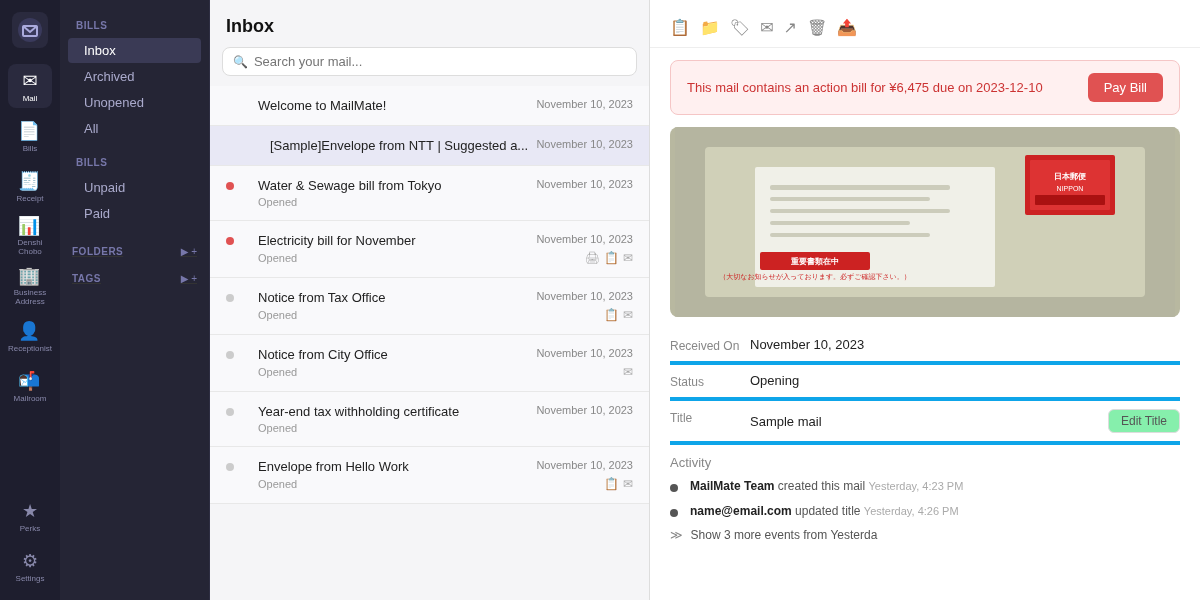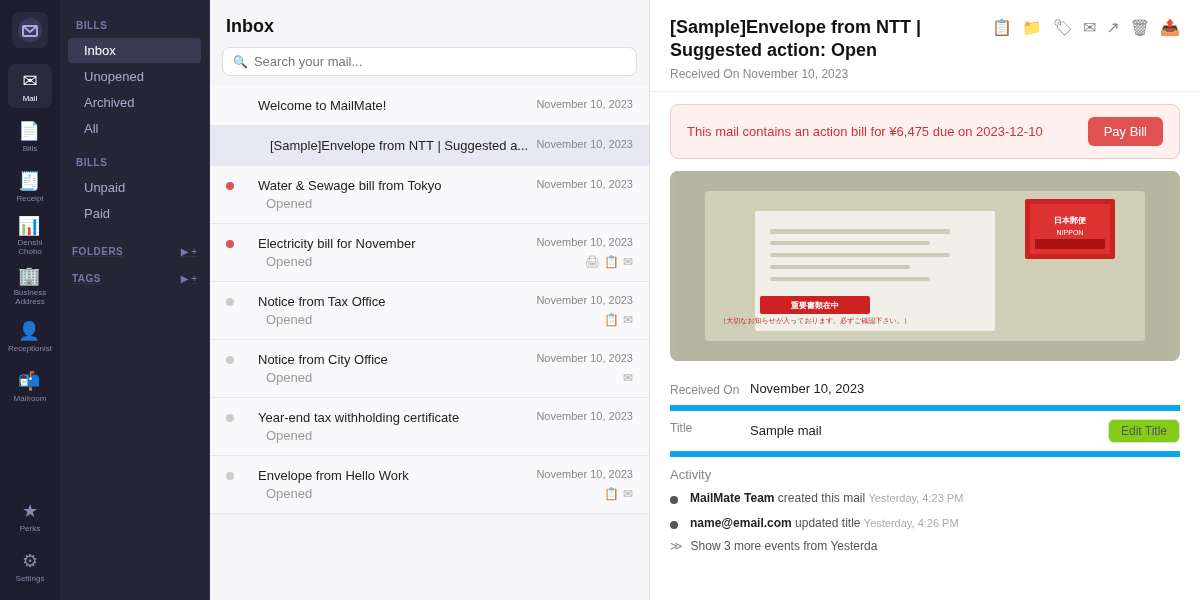--- a/index.html
+++ b/index.html
@@ -110,21 +110,21 @@
       border-bottom: 1px solid #e8e8e8;
       background: #f9f9fb;
       cursor: pointer;
       position: relative;
     }
     .mail-item.selected { background: #e8e8f5; padding-left: 28px; }
     .mail-item-top { display: flex; align-items: flex-start; justify-content: space-between; gap: 8px; }
     .mail-item-subject { font-size: 13px; font-weight: 500; color: #222; flex: 1; white-space: nowrap; overflow: hidden; text-overflow: ellipsis; }
     .mail-item-date { font-size: 11px; color: #888; white-space: nowrap; flex-shrink: 0; }
     .mail-item-sub { display: flex; align-items: center; justify-content: space-between; margin-top: 3px; }
-    .mail-item-status { font-size: 13px; color: #999; margin-left: 8px; }
+    .mail-item-status { font-size: 11px; color: #999; }
     .mail-item-icons { display: flex; gap: 4px; }
     .mail-item-icons span { font-size: 12px; color: #aaa; }
     .dot-indicator {
       width: 8px; height: 8px; border-radius: 50%;
       flex-shrink: 0; margin-top: 4px;
     }
     .dot-red { background: #e05252; }
     .dot-gray { background: #cccccc; }
     .dot-none { background: transparent; }
     .mail-item-left { display: flex; gap: 24px; flex: 1; min-width: 0; }
@@ -179,27 +179,27 @@
       background: #b8b8a0;
       position: relative;
       display: flex; align-items: center; justify-content: center;
     }
 
     .detail-meta {
       padding: 0 20px;
     }
     .detail-meta-row {
       display: flex; align-items: flex-start; padding: 8px 0;
-      border-bottom: 6px solid #0ea5e9;
+      border-bottom: 4px solid #0ea5e9;
     }
     .detail-meta-label { font-size: 12px; color: #888; width: 80px; flex-shrink: 0; padding-top: 2px; }
     .detail-meta-value { font-size: 13px; color: #222; font-weight: 400; }
     .title-row { display: flex; align-items: center; justify-content: space-between; flex: 1; }
     .edit-title-btn {
-      background: #84cc16;
+      background: #86efac;
       border: 1px solid #ddd;
       border-radius: 6px;
       padding: 4px 12px;
       font-size: 12px;
       color: #555;
       cursor: pointer;
       text-align: center;
     }
 
     .activity-section { padding: 10px 20px 20px; }
@@ -261,22 +261,22 @@
     <div class="sidebar-icon-item">
       <span class="icon-shape">⚙</span>
       <span class="icon-label">Settings</span>
     </div>
   </div>
 </div>
 
 <div class="nav-panel">
   <div class="nav-section-title">BILLS</div>
   <div class="nav-item active">Inbox</div>
+  <div class="nav-item">Archived</div>
   <div class="nav-item">Unopened</div>
-  <div class="nav-item">Archived</div>
   <div class="nav-item">All</div>
 
   <div style="margin-top: 12px;">
     <div class="nav-section-title">BILLS</div>
     <div class="nav-item">Unpaid</div>
     <div class="nav-item">Paid</div>
   </div>
 
   <div style="margin-top: 12px;">
     <div class="nav-section-header">
@@ -429,24 +429,20 @@
         </div>
       </div>
     </div>
 
   </div>
 </div>
 
 <div class="detail-panel">
 
   <div class="detail-header">
-    <div class="detail-title-area">
-      <div class="detail-title">[Sample]Envelope from NTT | Suggested action: Open</div>
-      <div class="detail-subtitle">Received On November 10, 2023</div>
-    </div>
     <div class="detail-toolbar">
       <span class="detail-toolbar-icon">📋</span>
       <span class="detail-toolbar-icon">📁</span>
       <span class="detail-toolbar-icon">🏷</span>
       <span class="detail-toolbar-icon">✉</span>
       <span class="detail-toolbar-icon">↗</span>
       <span class="detail-toolbar-icon">🗑</span>
       <span class="detail-toolbar-icon">📤</span>
     </div>
   </div>
@@ -486,20 +482,24 @@
       <text x="140" y="152" text-anchor="middle" fill="#cc2222" font-size="7">（大切なお知らせが入っております。必ずご確認下さい。）</text>
     </svg>
   </div>
 
   <div class="detail-meta">
     <div class="detail-meta-row">
       <span class="detail-meta-label">Received On</span>
       <span class="detail-meta-value">November 10, 2023</span>
     </div>
     <div class="detail-meta-row">
+      <span class="detail-meta-label">Status</span>
+      <span class="detail-meta-value">Opening</span>
+    </div>
+    <div class="detail-meta-row">
       <span class="detail-meta-label">Title</span>
       <div class="title-row">
         <span class="detail-meta-value">Sample mail</span>
         <button class="edit-title-btn">Edit Title</button>
       </div>
     </div>
   </div>
 
   <div class="activity-section">
     <div class="activity-title">Activity</div>

